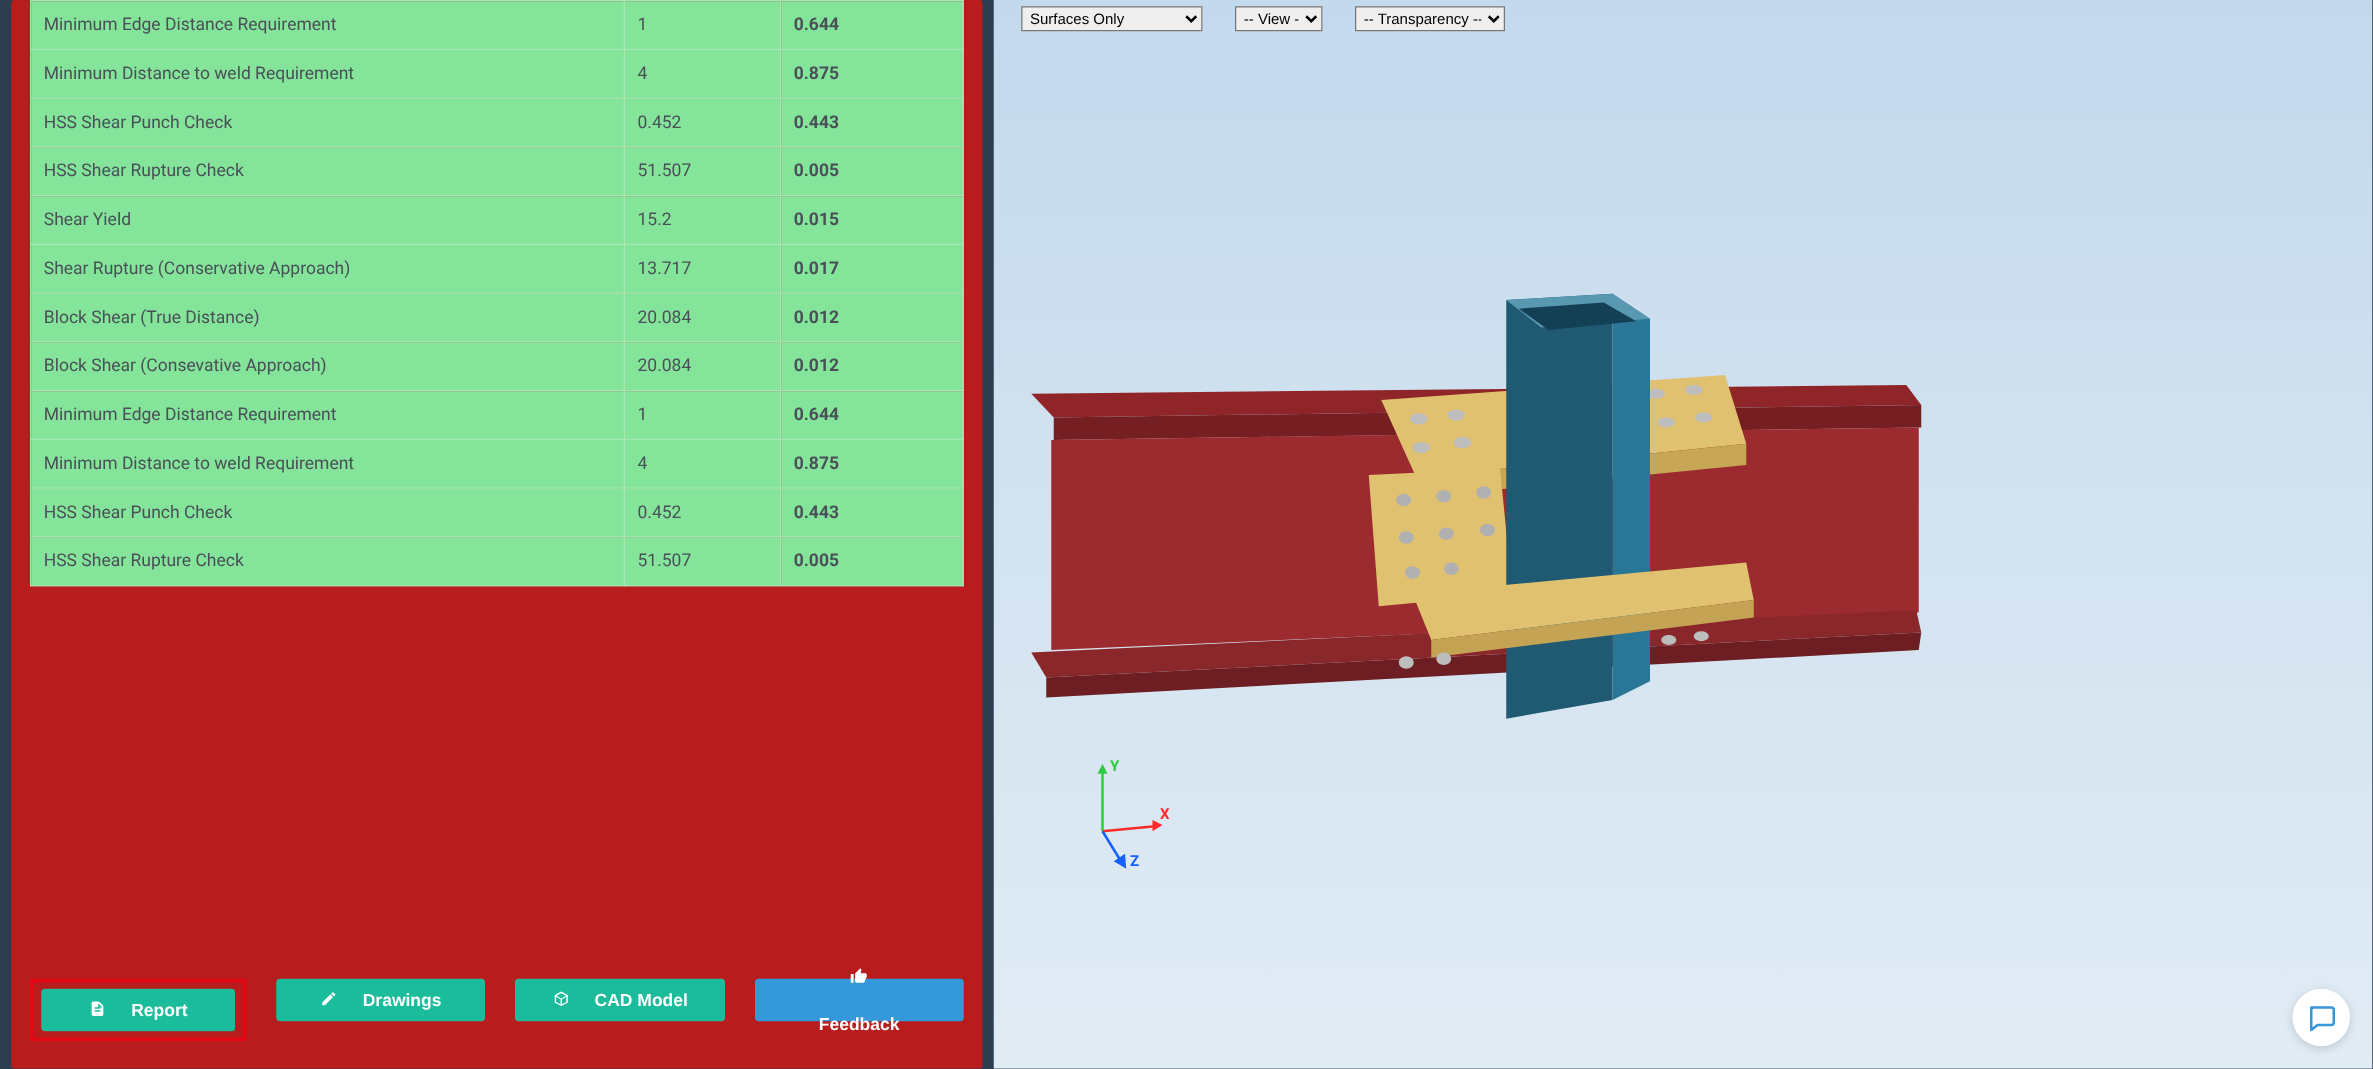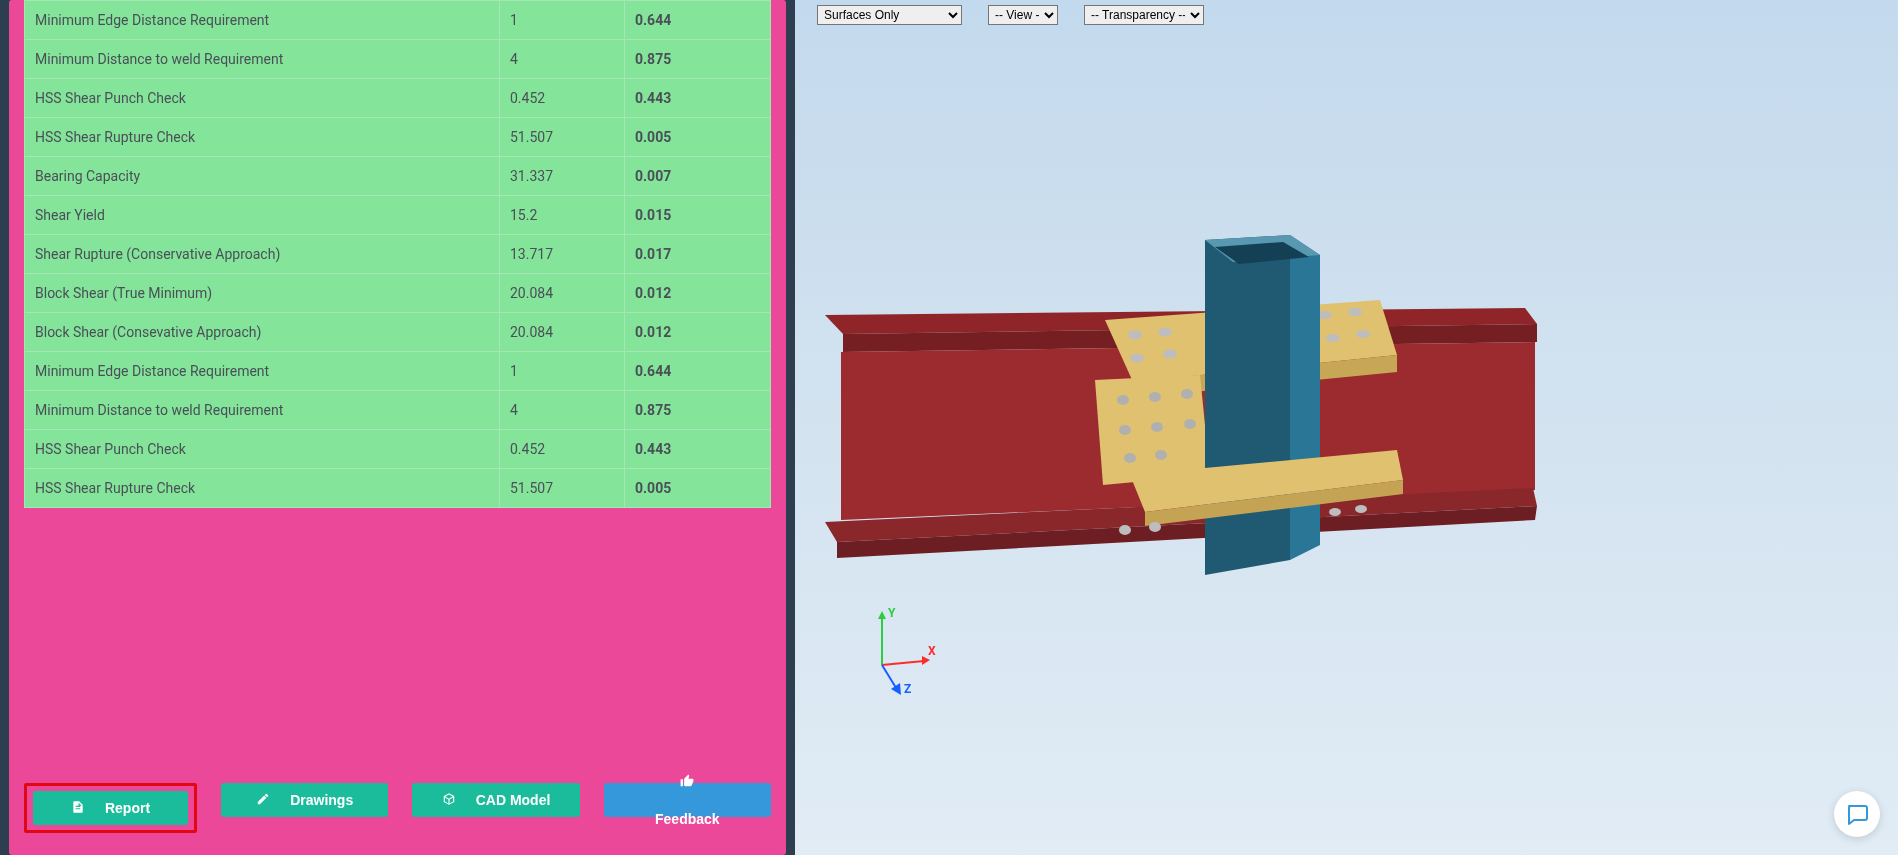--- a/index.html
+++ b/index.html
@@ -7,21 +7,21 @@
   body { background: #2c3e50; display: flex; }
 
   .left-pane {
     width: 795px;
     height: 855px;
     padding: 0 9px 0 9px;
     display: flex;
     flex-direction: column;
   }
   .card {
-    background: #ec4899;
+    background: #b91c1c;
     border-radius: 3px;
     flex: 1;
     display: flex;
     flex-direction: column;
     padding: 0 15px;
     overflow: hidden;
     justify-content: flex-end;
   }
   .table {
     width: 100%;
@@ -153,36 +153,31 @@
             <td>HSS Shear Punch Check</td>
             <td>0.452</td>
             <td>0.443</td>
           </tr>
           <tr>
             <td>HSS Shear Rupture Check</td>
             <td>51.507</td>
             <td>0.005</td>
           </tr>
           <tr>
-            <td>Bearing Capacity</td>
-            <td>31.337</td>
-            <td>0.007</td>
-          </tr>
-          <tr>
             <td>Shear Yield</td>
             <td>15.2</td>
             <td>0.015</td>
           </tr>
           <tr>
             <td>Shear Rupture (Conservative Approach)</td>
             <td>13.717</td>
             <td>0.017</td>
           </tr>
           <tr>
-            <td>Block Shear (True Minimum)</td>
+            <td>Block Shear (True Distance)</td>
             <td>20.084</td>
             <td>0.012</td>
           </tr>
           <tr>
             <td>Block Shear (Consevative Approach)</td>
             <td>20.084</td>
             <td>0.012</td>
           </tr>
           <tr>
             <td>Minimum Edge Distance Requirement</td>

